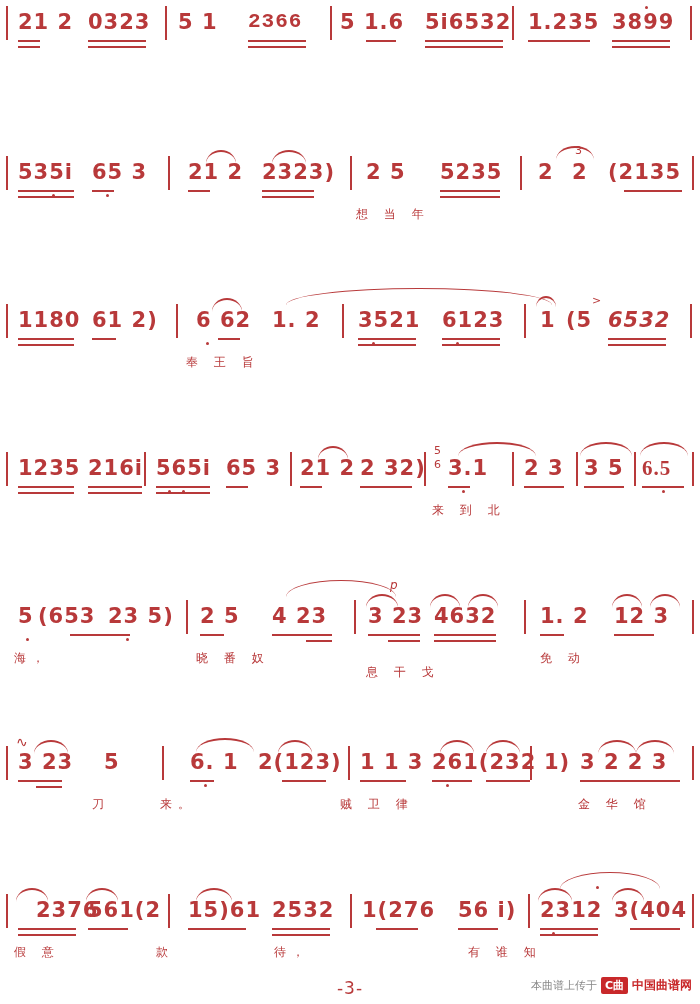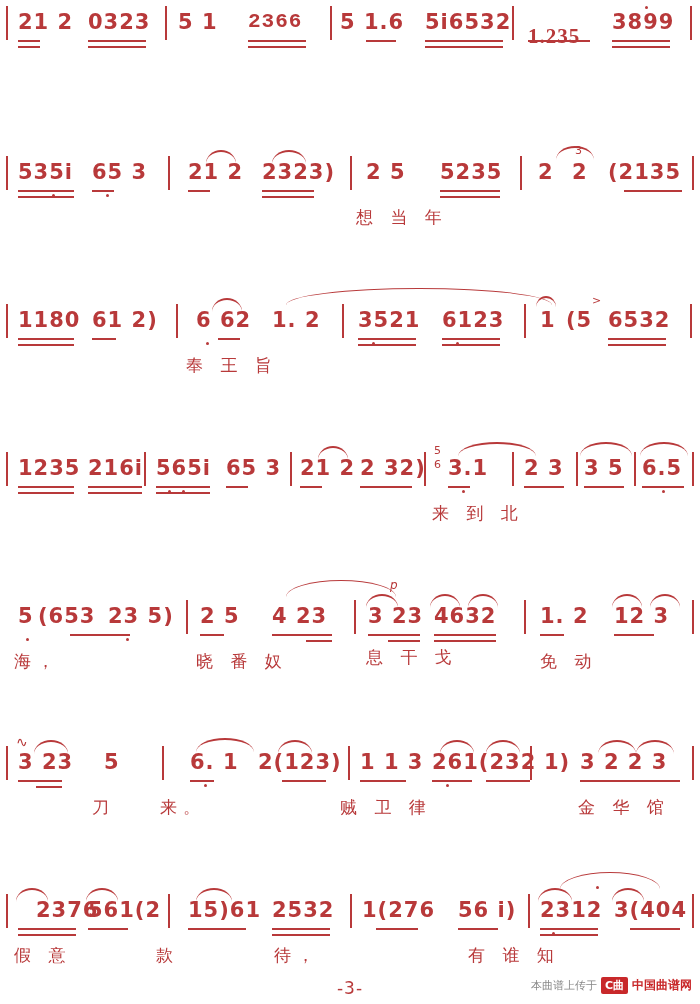--- a/index.html
+++ b/index.html
@@ -31,21 +31,21 @@
   }
   .notes {
     font-family: "DejaVu Sans", sans-serif;
     font-size: 21px;
     font-weight: bold;
     letter-spacing: 1px;
     color: #b8393a;
   }
   .lyric {
     font-family: "DejaVu Sans", sans-serif;
-    font-size: 17px;
+    font-size: 12px;
     color: #b8393a;
     letter-spacing: 6px;
   }
   .barline {
     position: absolute;
     width: 2px;
     background: #b8393a;
     height: 34px;
   }
   .underline {
@@ -134,21 +134,21 @@
 
 <div class="page">
 
   <div class="system" style="top:0;height:120px;">
     <span class="cell notes" style="left:18px;top:10px;">21 2</span>
     <span class="cell notes" style="left:88px;top:10px;">0323</span>
     <span class="cell notes" style="left:178px;top:10px;">5   1</span>
     <span class="cell notes" style="left:248px;top:10px;font-family:Liberation Mono, monospace;">2366</span>
     <span class="cell notes" style="left:340px;top:10px;">5 1.6</span>
     <span class="cell notes" style="left:425px;top:10px;">5i6532</span>
-    <span class="cell notes" style="left:528px;top:24px;font-family:Liberation Serif, serif;">1.235</span>
+    <span class="cell notes" style="left:528px;top:10px;">1.235</span>
     <span class="cell notes" style="left:612px;top:10px;">3899</span>
 
     <i class="barline" style="left:6px;top:6px;"></i>
     <i class="barline" style="left:165px;top:6px;"></i>
     <i class="barline" style="left:330px;top:6px;"></i>
     <i class="barline" style="left:512px;top:6px;"></i>
     <i class="barline" style="left:690px;top:6px;"></i>
 
     <i class="underline" style="left:18px;top:40px;width:22px;"></i>
     <i class="underline" style="left:18px;top:46px;width:22px;"></i>
@@ -204,21 +204,21 @@
 
   <div class="system" style="top:296px;height:130px;">
     <span class="cell notes" style="left:18px;top:12px;">1180</span>
     <span class="cell notes" style="left:92px;top:12px;">61  2)</span>
     <span class="cell notes" style="left:196px;top:12px;">6  62</span>
     <span class="cell notes" style="left:272px;top:12px;">1.  2</span>
     <span class="cell notes" style="left:358px;top:12px;">3521</span>
     <span class="cell notes" style="left:442px;top:12px;">6123</span>
     <span class="cell notes" style="left:540px;top:12px;">1</span>
     <span class="cell notes" style="left:566px;top:12px;">(5</span>
-    <span class="cell notes" style="left:608px;top:12px;">6532</span>
+    <span class="cell notes" style="left:608px;top:12px;font-style:italic;">6532</span>
 
     <i class="slur" style="left:212px;top:2px;width:30px;"></i>
     <i class="tie-long" style="left:286px;top:-8px;width:266px;"></i>
     <i class="slur" style="left:536px;top:0px;width:20px;height:9px;"></i>
     <span class="tiny" style="left:592px;top:-2px;">&gt;</span>
 
     <i class="barline" style="left:6px;top:8px;"></i>
     <i class="barline" style="left:176px;top:8px;"></i>
     <i class="barline" style="left:342px;top:8px;"></i>
     <i class="barline" style="left:524px;top:8px;"></i>
@@ -244,21 +244,21 @@
   <div class="system" style="top:444px;height:130px;">
     <span class="cell notes" style="left:18px;top:12px;">1235</span>
     <span class="cell notes" style="left:88px;top:12px;">216i</span>
     <span class="cell notes" style="left:156px;top:12px;">565i</span>
     <span class="cell notes" style="left:226px;top:12px;">65  3</span>
     <span class="cell notes" style="left:300px;top:12px;">21  2</span>
     <span class="cell notes" style="left:360px;top:12px;">2 32)</span>
     <span class="cell notes" style="left:448px;top:12px;">3.1</span>
     <span class="cell notes" style="left:524px;top:12px;">2 3</span>
     <span class="cell notes" style="left:584px;top:12px;">3 5</span>
-    <span class="cell notes" style="left:642px;top:12px;">6.5</span>
+    <span class="cell notes" style="left:642px;top:12px;font-family:Liberation Serif, serif;">6.5</span>
 
     <span class="tiny" style="left:434px;top:0px;">5</span>
     <span class="tiny" style="left:434px;top:14px;">6</span>
     <i class="slur" style="left:318px;top:2px;width:30px;"></i>
     <i class="slur" style="left:458px;top:-2px;width:78px;"></i>
     <i class="slur" style="left:580px;top:-2px;width:52px;"></i>
     <i class="slur" style="left:640px;top:-2px;width:48px;"></i>
 
     <i class="barline" style="left:6px;top:8px;"></i>
     <i class="barline" style="left:144px;top:8px;"></i>
@@ -323,21 +323,21 @@
     <i class="underline" style="left:388px;top:48px;width:32px;"></i>
     <i class="underline" style="left:434px;top:42px;width:62px;"></i>
     <i class="underline" style="left:434px;top:48px;width:62px;"></i>
     <i class="underline" style="left:540px;top:42px;width:24px;"></i>
     <i class="underline" style="left:614px;top:42px;width:40px;"></i>
     <i class="dot" style="left:126px;top:46px;"></i>
     <i class="dot" style="left:26px;top:46px;"></i>
 
     <span class="cell lyric" style="left:14px;top:58px;">海，</span>
     <span class="cell lyric" style="left:196px;top:58px;">晓 番 奴</span>
-    <span class="cell lyric" style="left:366px;top:54px;text-align:right;">息 干 戈</span>
+    <span class="cell lyric" style="left:366px;top:72px;text-align:right;">息 干 戈</span>
     <span class="cell lyric" style="left:540px;top:58px;">免  动</span>
   </div>
 
   <div class="system" style="top:738px;height:130px;">
     <span class="cell notes" style="left:18px;top:12px;">3 23</span>
     <span class="cell notes" style="left:104px;top:12px;">5</span>
     <span class="cell notes" style="left:190px;top:12px;">6.  1</span>
     <span class="cell notes" style="left:258px;top:12px;">2(123)</span>
     <span class="cell notes" style="left:360px;top:12px;">1 1 3</span>
     <span class="cell notes" style="left:432px;top:12px;">261(232</span>

